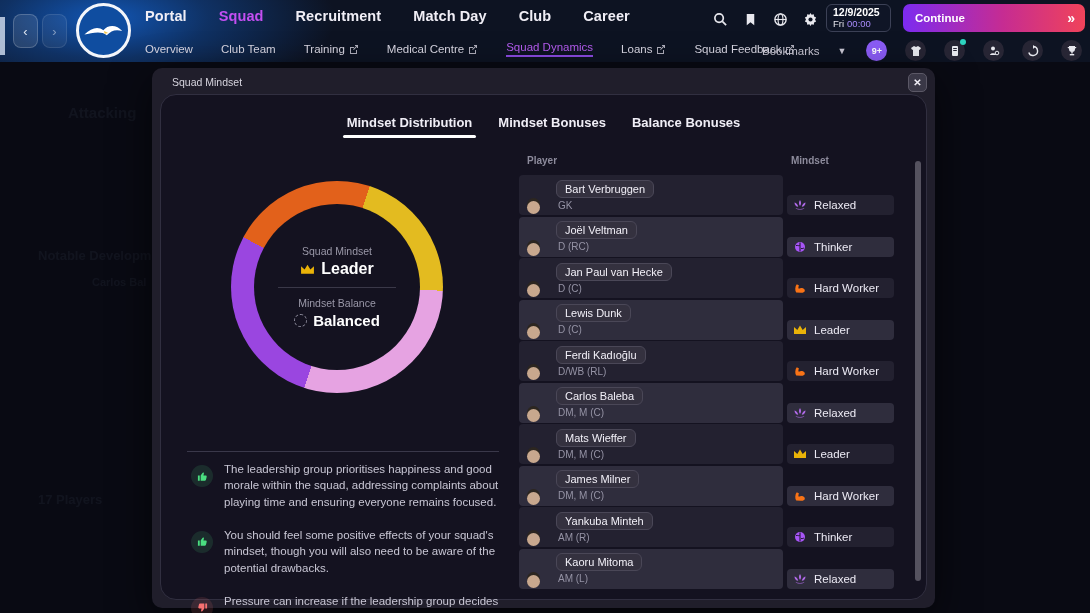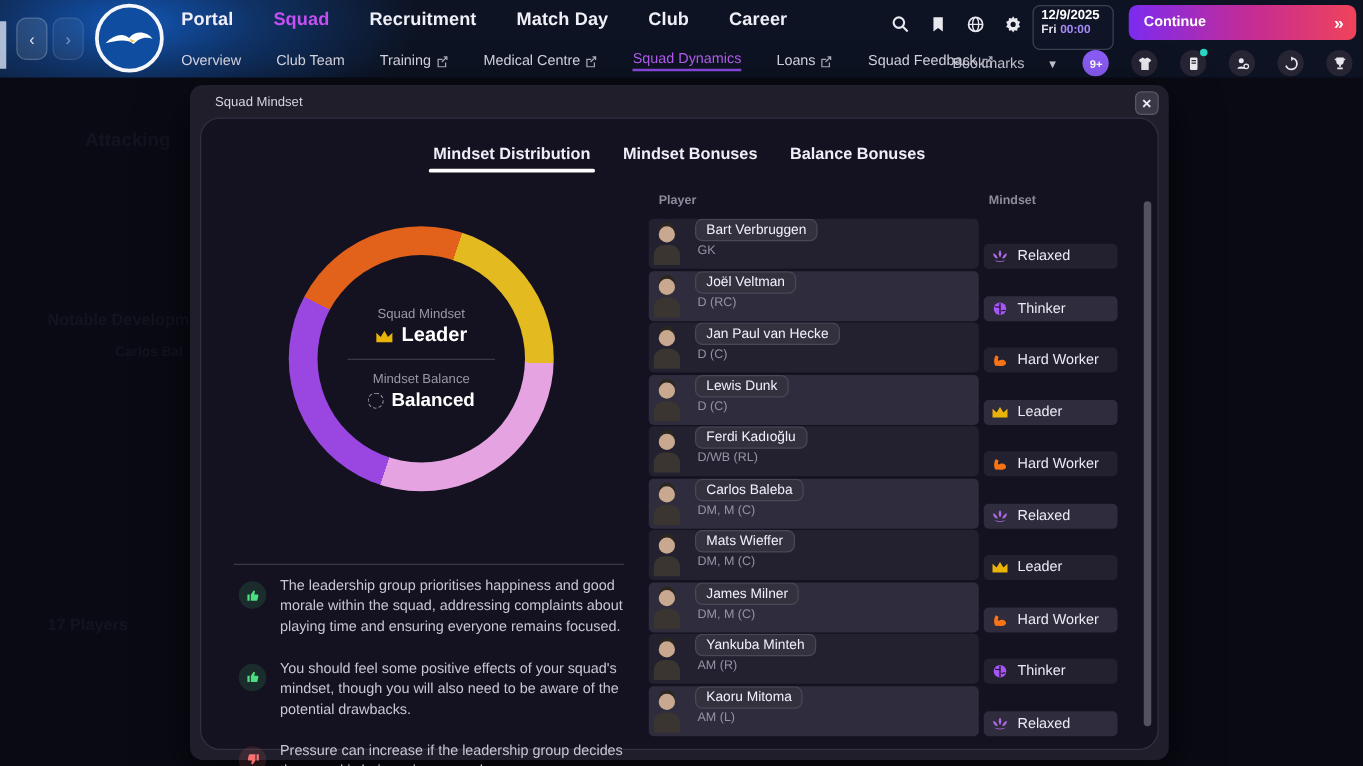--- a/index.html
+++ b/index.html
@@ -17,24 +17,24 @@
   .navbtn.fwd  { left:42px; opacity:.55; }
   .badge { position:absolute; left:76px; top:3px; width:55px; height:55px; border-radius:50%;
     background:#0f4da0; border:3px solid #f4f6fa; display:flex; align-items:center; justify-content:center; }
   .badge svg { width:42px; height:26px; }
   .mainnav { position:absolute; left:145px; top:8px; display:flex; gap:32px; }
   .mainnav span { font-size:14.5px; font-weight:bold; color:#f0eef6; letter-spacing:.1px; cursor:default; }
   .mainnav span.active { color:#c44ff2; }
   .topicons { position:absolute; top:11px; display:flex; gap:13px; left:712px; }
   .topicons .ic { width:17px; height:17px; display:flex; align-items:center; justify-content:center; }
   .topicons svg { width:15px; height:15px; }
-  .datebox { position:absolute; left:826px; top:4px; width:65px; height:36px; border:1px solid #3c4156;
+  .datebox { position:absolute; left:826px; top:4px; width:65px; height:28px; border:1px solid #3c4156;
     border-radius:6px; background:#0f1526; padding:2px 6px; line-height:1.1; }
   .datebox .d1 { font-size:10.5px; font-weight:bold; color:#ffffff; }
-  .datebox .d2 { font-size:9.5px; color:#e2e2ea; font-weight:bold; }
+  .datebox .d2 { font-size:9.5px; color:#e2e2ea; font-weight:normal; }
   .datebox .time { color:#a78bfa; margin-left:3px; }
   .continue { position:absolute; left:903px; top:4px; width:182px; height:28px; border-radius:7px;
     background:linear-gradient(90deg,#7c2bf0 0%, #c62c92 55%, #f0435a 100%);
     display:flex; align-items:center; padding:0 12px; }
   .continue .lbl { font-size:11.5px; font-weight:bold; color:#fff; }
   .continue .chev { margin-left:auto; font-size:14px; font-weight:bold; color:#fff; letter-spacing:-2px; }
 
   
   .subnav { position:absolute; left:145px; top:41px; display:flex; gap:28px; align-items:center; }
   .subnav .sitem { font-size:11.5px; color:#d8d6e2; display:flex; align-items:center; gap:4px; }
@@ -85,21 +85,21 @@
   .bullet .bic.pos { background:rgba(74,222,128,.13); }
   .bullet .bic.neg { background:rgba(248,113,113,.13); }
   .bullet .bic svg { width:11px; height:11px; }
   .bullet .btxt { font-size:11.5px; line-height:1.42; color:#c8c6d4; width:284px; }
 
   
   .th-player { position:absolute; left:366px; top:60px; font-size:10px; color:#8d8b9c; font-weight:bold; }
   .th-mindset { position:absolute; left:630px; top:60px; font-size:10px; color:#8d8b9c; font-weight:bold; }
   .tbody { position:absolute; left:358px; top:80px; width:380px; display:flex; flex-direction:column; gap:1.5px; }
   .trow { display:flex; gap:4px; height:40px; }
-  .pcell { width:264px; background:#232130; border-radius:4px; display:flex; align-items:flex-start; overflow:hidden; }
+  .pcell { width:264px; background:#232130; border-radius:4px; display:flex; align-items:center; overflow:hidden; }
   .mcell { width:107px; background:#232130; border-radius:4px; display:flex; align-items:center; gap:7px; padding-left:6px;margin-top:20px; }
   .trow.alt .pcell, .trow.alt .mcell { background:#2f2d3d; }
   .avatar { width:29px; background:linear-gradient(180deg,#6e6660 0%, #8b7d72 55%, #50483f 100%); position:relative; flex:0 0 29px; }
   .avatar::before { content:""; position:absolute; left:8px; top:6px; width:13px; height:13px; border-radius:50%; background:#c8a88e; box-shadow:0 -3px 0 0 #2c2620; }
   .avatar::after { content:""; position:absolute; left:4px; top:21px; width:21px; height:16px; border-radius:8px 8px 0 0; background:#3a3530; }
   .pinfo { display:flex; flex-direction:column; justify-content:center; gap:2px; padding-left:8px; }
   .pname { font-size:11px; color:#f2f0f8; background:#34313f; border:1px solid #4a4757; border-radius:6px; padding:2px 8px; align-self:flex-start; }
   .ppos { font-size:10px; color:#9593a5; padding-left:2px; }
   .micon svg { width:14px; height:14px; display:block; }
   .mlabel { font-size:11.5px; color:#eceaf4; }

